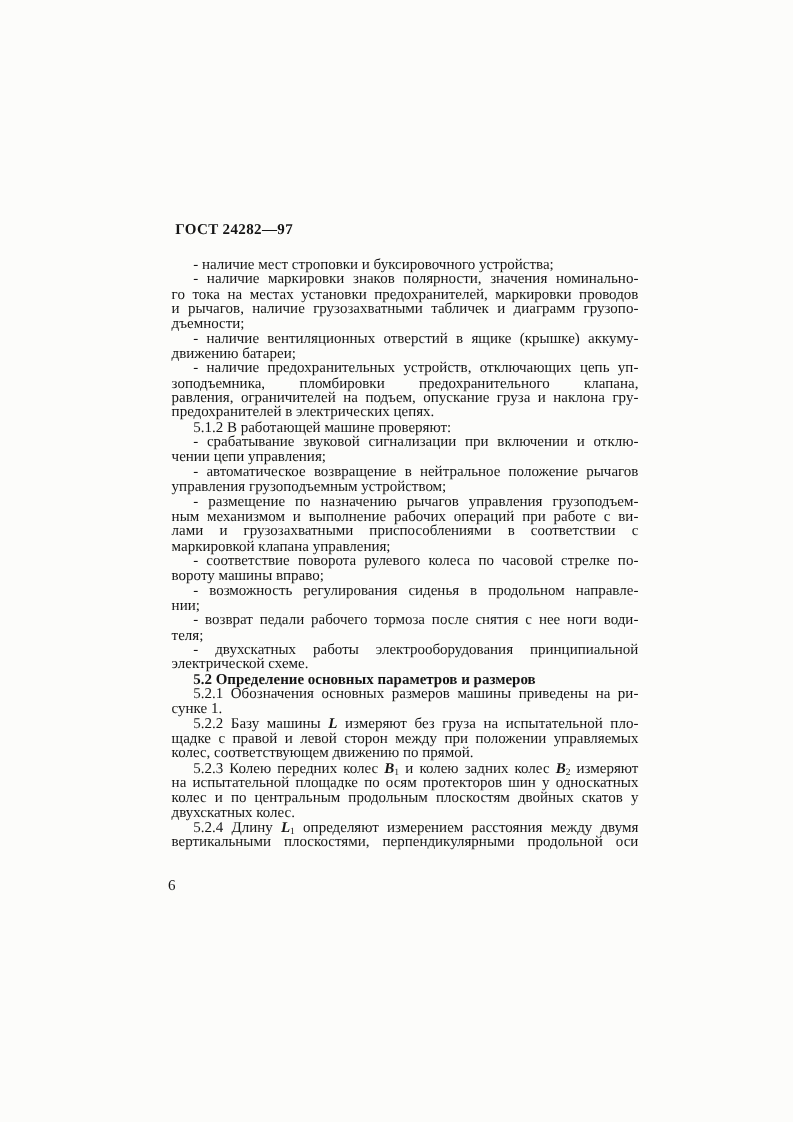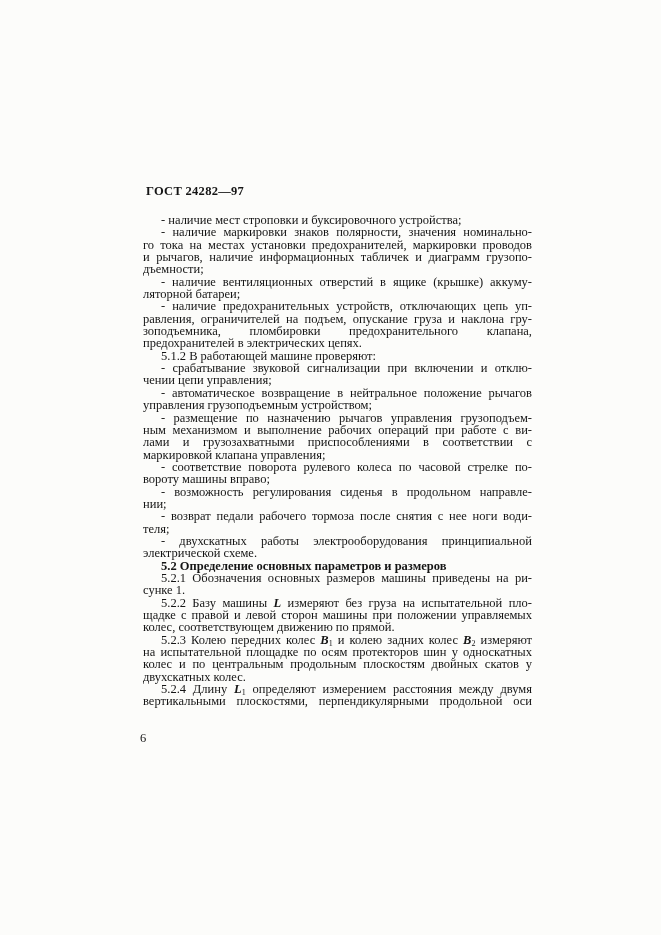--- a/index.html
+++ b/index.html
@@ -65,31 +65,31 @@
 <div class="page">
   <div class="content">
     <div class="doc-header">ГОСТ 24282—97</div>
     <div class="doc-body" id="doc-body">
         <div class="para body">
           <div class="line first">- наличие мест строповки и буксировочного устройства;</div>
         </div>
         <div class="para body">
           <div class="line first jl">- наличие маркировки знаков полярности, значения номинально-</div>
           <div class="line jl">го тока на местах установки предохранителей, маркировки проводов</div>
-          <div class="line jl">и рычагов, наличие информационных табличек и диаграмм грузопо-</div>
+          <div class="line jl">и рычагов, наличие грузозахватными табличек и диаграмм грузопо-</div>
           <div class="line">дъемности;</div>
         </div>
         <div class="para body">
           <div class="line first jl">- наличие вентиляционных отверстий в ящике (крышке) аккуму-</div>
-          <div class="line">ляторной батареи;</div>
+          <div class="line">движению батареи;</div>
         </div>
         <div class="para body">
           <div class="line first jl">- наличие предохранительных устройств, отключающих цепь уп-</div>
+          <div class="line jl">зоподъемника, пломбировки предохранительного клапана,</div>
           <div class="line jl">равления, ограничителей на подъем, опускание груза и наклона гру-</div>
-          <div class="line jl">зоподъемника, пломбировки предохранительного клапана,</div>
           <div class="line">предохранителей в электрических цепях.</div>
         </div>
         <div class="para body">
           <div class="line first">5.1.2 В работающей машине проверяют:</div>
         </div>
         <div class="para body">
           <div class="line first jl">- срабатывание звуковой сигнализации при включении и отклю-</div>
           <div class="line">чении цепи управления;</div>
         </div>
         <div class="para body">
@@ -120,21 +120,21 @@
         </div>
         <div class="para heading">
           <div class="line first">5.2 Определение основных параметров и размеров</div>
         </div>
         <div class="para body">
           <div class="line first jl">5.2.1 Обозначения основных размеров машины приведены на ри-</div>
           <div class="line">сунке 1.</div>
         </div>
         <div class="para body">
           <div class="line first jl">5.2.2 Базу машины <span class="var">L</span> измеряют без груза на испытательной пло-</div>
-          <div class="line jl">щадке с правой и левой сторон машины при положении управляемых</div>
+          <div class="line jl">щадке с правой и левой сторон между при положении управляемых</div>
           <div class="line">колес, соответствующем движению по прямой.</div>
         </div>
         <div class="para body">
           <div class="line first jl">5.2.3 Колею передних колес <span class="var">B</span><sub>1</sub> и колею задних колес <span class="var">B</span><sub>2</sub> измеряют</div>
           <div class="line jl">на испытательной площадке по осям протекторов шин у односкатных</div>
           <div class="line jl">колес и по центральным продольным плоскостям двойных скатов у</div>
           <div class="line">двухскатных колес.</div>
         </div>
         <div class="para body">
           <div class="line first jl">5.2.4 Длину <span class="var">L</span><sub>1</sub> определяют измерением расстояния между двумя</div>

